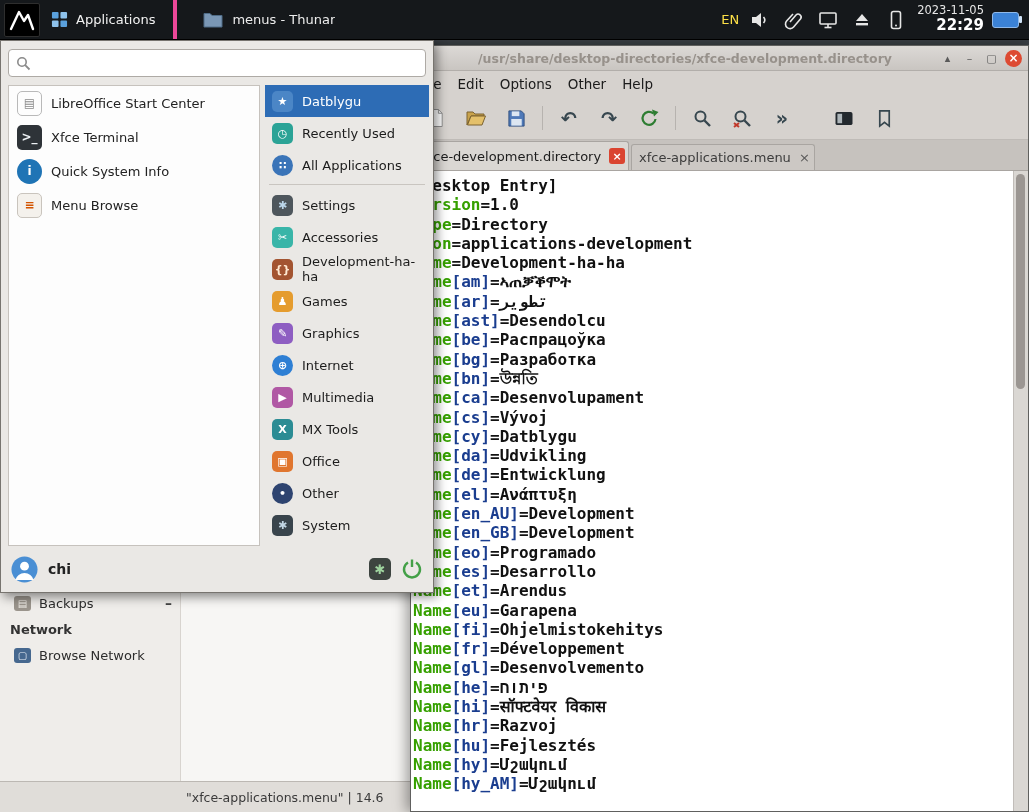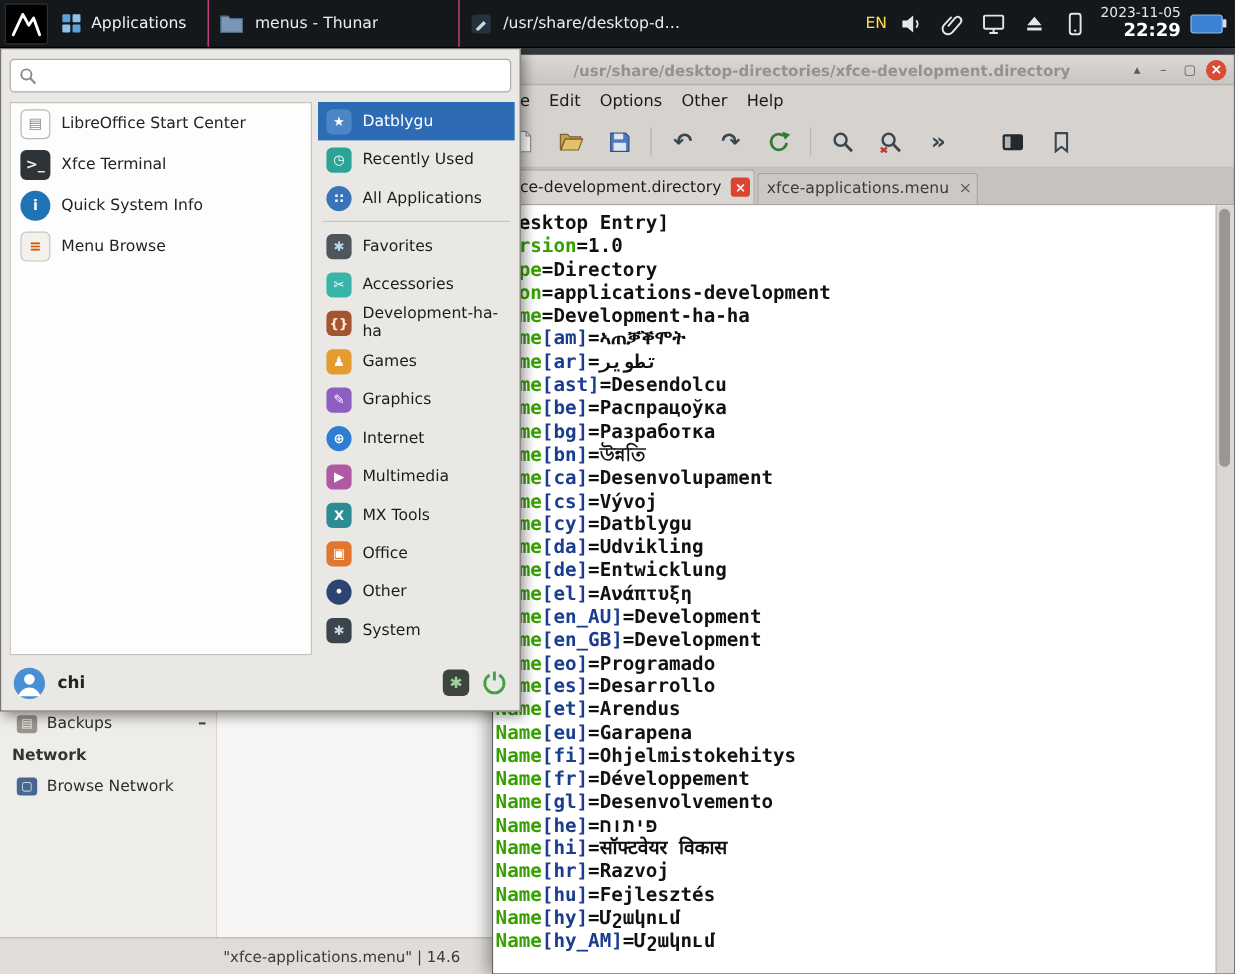--- a/index.html
+++ b/index.html
@@ -6,22 +6,22 @@
     font-family:"DejaVu Sans", "Liberation Sans", sans-serif;background:#3a3f44;}
   .desktop{position:absolute;inset:0;width:1029px;height:812px;background:#3a3f44;}
 
   
   .panel{position:absolute;left:0;top:0;width:1029px;height:40px;background:#15181b;
     z-index:50;display:flex;align-items:center;color:#f2f2f2;border-bottom:1px solid #000;box-sizing:border-box;}
   .mx-logo{width:34px;height:32px;margin:3px 5px 3px 4px;background:#000;border:1px solid #2e2e2e;
     display:flex;align-items:center;justify-content:center;border-radius:2px;}
   .appbtn{display:flex;align-items:center;gap:8px;height:100%;padding:0 12px 0 6px;font-size:13px;}
   .ptasks{display:flex;height:100%;margin-left:6px;}
-  .ptask{width:190px;display:flex;align-items:center;gap:9px;padding:0 9px;height:100%;
-    font-size:13px;color:#ececec;overflow:hidden;white-space:nowrap;border-left:1px solid #ec4899;}
+  .ptask{width:190px;display:flex;align-items:center;gap:9px;padding:0 26px;height:100%;
+    font-size:13px;color:#ececec;overflow:hidden;white-space:nowrap;border-left:4px solid #ec4899;}
   .plabel{overflow:hidden;text-overflow:ellipsis;}
   .pspace{flex:1;}
   .kbd{font-size:13px;margin:14px 10px;color:#fde047;}
   .ptray{display:flex;align-items:center;gap:12px;margin-right:10px;}
   .tray-btn{display:flex;align-items:center;justify-content:center;width:22px;height:22px;}
   .clock{text-align:right;margin-right:8px;line-height:1.15;}
   .cdate{font-size:11.5px;color:#e6e6e6;}
   .ctime{font-size:15px;font-weight:bold;color:#fff;}
   .battery{width:25px;height:14px;background:#3b82d6;border:1px solid #8fb9ea;border-radius:3px;
     position:relative;margin-right:10px;}
@@ -272,21 +272,21 @@
           <span class="cat-gicon" style="background: rgb(43, 163, 150); color: rgb(255, 255, 255);">◷</span>
           <span>Recently Used</span>
         </div>
         <div class="wcat">
           <span class="cat-gicon round" style="background: rgb(58, 116, 184); color: rgb(255, 255, 255);">∷</span>
           <span>All Applications</span>
         </div>
         <div class="wcat-sep"></div>
         <div class="wcat">
           <span class="cat-gicon" style="background: rgb(78, 86, 92); color: rgb(188, 214, 234);">✱</span>
-          <span>Favorites</span>
+          <span>Settings</span>
         </div>
         <div class="wcat">
           <span class="cat-gicon" style="background: rgb(57, 181, 168); color: rgb(255, 255, 255);">✂</span>
           <span>Accessories</span>
         </div>
         <div class="wcat">
           <span class="cat-gicon" style="background: rgb(163, 84, 49); color: rgb(255, 233, 210);">{}</span>
           <span>Development-ha-ha</span>
         </div>
         <div class="wcat">
@@ -361,29 +361,20 @@
     </div>
     <div class="ptasks" id="panel-tasks">
         <div class="ptask">
           <span class="picon" style="display: flex;">
             <svg width="20" height="17" viewBox="0 0 20 17">
               <path d="M1 2.5h6l2 2h10V16H1z" fill="#7a97b5" stroke="#4e6b86"></path>
             </svg>
           </span>
           <span class="plabel">menus - Thunar</span>
         </div>
-        <div class="ptask">
-          <span class="picon" style="display: flex;">
-            <svg width="18" height="18" viewBox="0 0 18 18">
-              <rect x="1" y="1" width="16" height="16" rx="3" fill="#25313c"></rect>
-              <path d="M5 12.5l6-6 2 2-6 6H5z" fill="#cfd8dc"></path>
-            </svg>
-          </span>
-          <span class="plabel">/usr/share/desktop-d…</span>
-        </div>
       </div>
     <div class="pspace"></div>
     <span class="kbd">EN</span>
     <div class="ptray" id="panel-tray">
         <span class="tray-btn">
           <svg width="22" height="20" viewBox="0 0 22 20">
             <polygon points="3,7 7,7 12,3 12,17 7,13 3,13" fill="#e6e6e6"></polygon>
             <path d="M14.5 7a4.5 4.5 0 0 1 0 6" fill="none" stroke="#e6e6e6" stroke-width="1.6"></path>
           </svg>
         </span>

